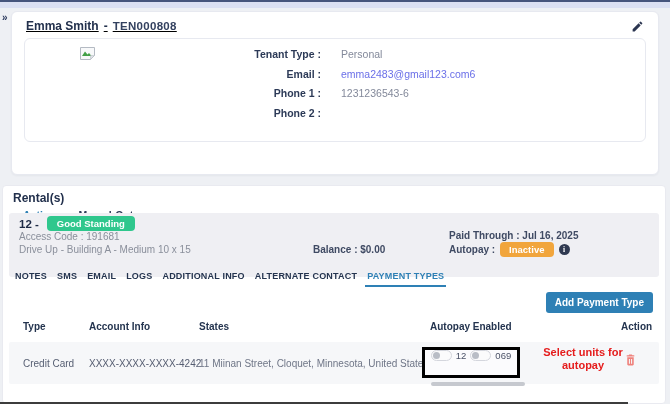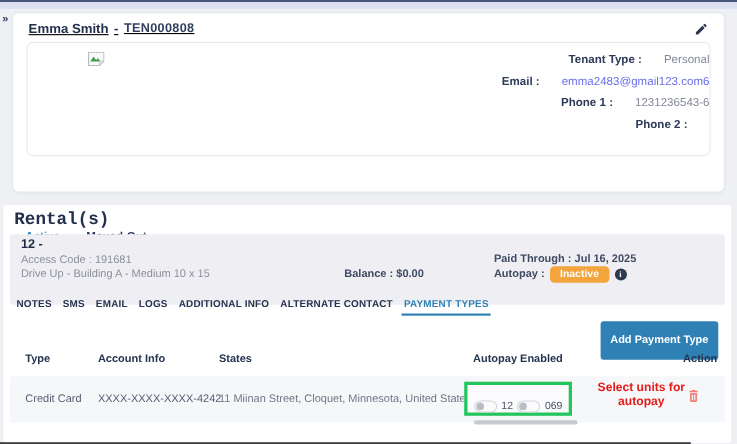--- a/index.html
+++ b/index.html
@@ -19,29 +19,29 @@
   .tenant-header { display: flex; align-items: center; padding: 7px 14px 5px; }
   .tenant-name { font-size: 12px; font-weight: bold; color: #22304c; }
   .tenant-sep  { margin: 0 5px; font-size: 12px; font-weight: bold; color: #22304c; }
   .tenant-id   { font-size: 11.5px; font-weight: bold; color: #33415f; letter-spacing: .3px; }
   .edit-btn    { margin-left: auto; cursor: pointer; line-height: 0; }
 
   .tenant-body { position: absolute; left: 12px; right: 12px; top: 26px; height: 104px;
                  border: 1px solid #e7e9f0; border-radius: 6px; }
   .broken-img  { position: absolute; left: 55px; top: 8px; line-height: 0; }
   .details     { position: absolute; left: 0; right: 0; top: 6px; }
-  .detail-row  { display: flex; line-height: 19.5px; font-size: 10.5px; justify-content: flex-end; }
+  .detail-row  { display: flex; line-height: 19.5px; font-size: 10.5px; }
   .detail-label{ width: 296px; text-align: right; color: #2c3a57; font-weight: bold; }
   .detail-value{ margin-left: 20px; color: #83899a; }
   .detail-value.link { color: #6a6fe8; cursor: pointer; }
 
   
   .rentals { position: absolute; left: 2px; top: 185px; right: 4px; height: 219px;
              background: #fff; border: 1px solid #e9eaf0; border-radius: 4px; }
-  .rentals-title { position: absolute; left: 10px; top: 5px; font-size: 16px; font-weight: bold; color: #22304c; font-family: Liberation Mono, monospace; }
+  .rentals-title { position: absolute; left: 10px; top: 5px; font-size: 12px; font-weight: bold; color: #22304c; }
   .rental-tabs { position: absolute; left: 8px; top: 21px; display: flex; }
   .rtab { padding: 2px 12px 4px; font-size: 10.5px; font-weight: bold; color: #2c3a57; cursor: pointer; border-bottom: 2px solid transparent; }
   .rtab.active { color: #2e80b5; border-bottom-color: #2e80b5; }
 
   .unit-card { position: absolute; left: 6px; right: 6px; top: 27px; height: 64px;
                background: #efeff3; border-radius: 3px; }
   .uc-line1 { position: absolute; left: 10px; top: 3px; display: flex; align-items: center; }
   .uc-number { font-size: 11.5px; font-weight: bold; color: #1d2a46; }
   .badge-good { margin-left: 8px; background: #2fc78d; color: #fff; font-size: 9.5px; font-weight: bold;
                 padding: 2px 10px; border-radius: 4px; }
@@ -54,38 +54,38 @@
                     padding: 2px 9px; border-radius: 4px; margin: 0 5px; }
   .info-dot { width: 11px; height: 11px; border-radius: 50%; background: #2f3950; color: #fff;
               font-size: 7.5px; font-weight: bold; display: flex; align-items: center; justify-content: center;
               cursor: pointer; font-family: "Liberation Serif", serif; }
 
   .dtabs { position: absolute; left: 10px; top: 85px; display: flex; gap: 6px; }
   .dtab { font-size: 9px; font-weight: bold; color: #24344f; letter-spacing: .2px;
           padding: 0 2px 4px; cursor: pointer; border-bottom: 2px solid transparent; white-space: nowrap; }
   .dtab.active { color: #2e80b5; border-bottom-color: #2e80b5; }
 
-  .add-btn { position: absolute; top: 106px; right: 12px; height: 35px; padding: 0 9px;
+  .add-btn { position: absolute; top: 106px; right: 12px; height: 21px; padding: 0 9px;
              background: #2e80b5; color: #fff; font-size: 10px; font-weight: bold;
              border: none; border-radius: 3px; display: flex; align-items: center; cursor: pointer;
              font-family: "Liberation Sans", sans-serif; }
 
   
   .thead { position: absolute; top: 135px; left: 0; right: 0; height: 16px; }
   .th { position: absolute; font-size: 10px; font-weight: bold; color: #24344f; white-space: nowrap; }
   .th-type    { left: 20px; }  .th-account { left: 86px; }  .th-billing { left: 196px; }
   .th-autopay { left: 427px; } .th-action  { left: 618px; }
 
   .trow { position: absolute; top: 156px; left: 6px; right: 6px; height: 42px; background: #f6f7f9; border-radius: 2px; }
   .td { position: absolute; top: 50%; transform: translateY(-50%); font-size: 10px; color: #565e72; white-space: nowrap; }
   .td-type    { left: 14px; }  .td-account { left: 80px; }  .td-billing { left: 190px; color: #6f7687; }
 
   .select-box { position: absolute; left: 413px; top: 5px; width: 98px; height: 31px;
-                border: 3px solid #22c55e; background: #fbfbfd; display: flex;
-                align-items: flex-end; justify-content: center; gap: 4px; }
+                border: 3px solid #000000; background: #fbfbfd; display: flex;
+                align-items: flex-start; justify-content: center; gap: 4px; }
   .toggle { width: 21px; height: 11px; border-radius: 6px; background: #fbfbfc;
             border: 1px solid #d4d6dd; position: relative; cursor: pointer; flex: 0 0 auto; }
   .toggle::after { content: ""; position: absolute; left: 1px; top: 1px; width: 7px; height: 7px;
                    border-radius: 50%; background: #b9bdc6; }
   .unit-label { font-size: 9.5px; color: #4a5166; }
 
   .annotation { position: absolute; left: 518px; top: 4px; width: 112px; text-align: center;
                 font-size: 11px; font-weight: bold; color: #e51c1c; line-height: 13px; }
   .trash-btn { position: absolute; left: 615px; top: 11px; cursor: pointer; line-height: 0; }
 
@@ -146,20 +146,21 @@
     <div class="rentals-title">Rental(s)</div>
 
     <div class="rental-tabs">
       <div class="rtab active">Active</div>
       <div class="rtab">Moved-Out</div>
     </div>
 
     <div class="unit-card">
       <div class="uc-line1">
         <span class="uc-number">12 -</span>
+        <span class="badge-good">Good Standing</span>
       </div>
       <div class="uc-access">Access Code : 191681</div>
       <div class="uc-desc">Drive Up - Building A - Medium 10 x 15</div>
       <div class="uc-balance">Balance : $0.00</div>
       <div class="uc-paid">Paid Through : Jul 16, 2025</div>
       <div class="uc-autopay">
         <span>Autopay :</span>
         <span class="badge-inactive">Inactive</span>
         <span class="info-dot">i</span>
       </div>

